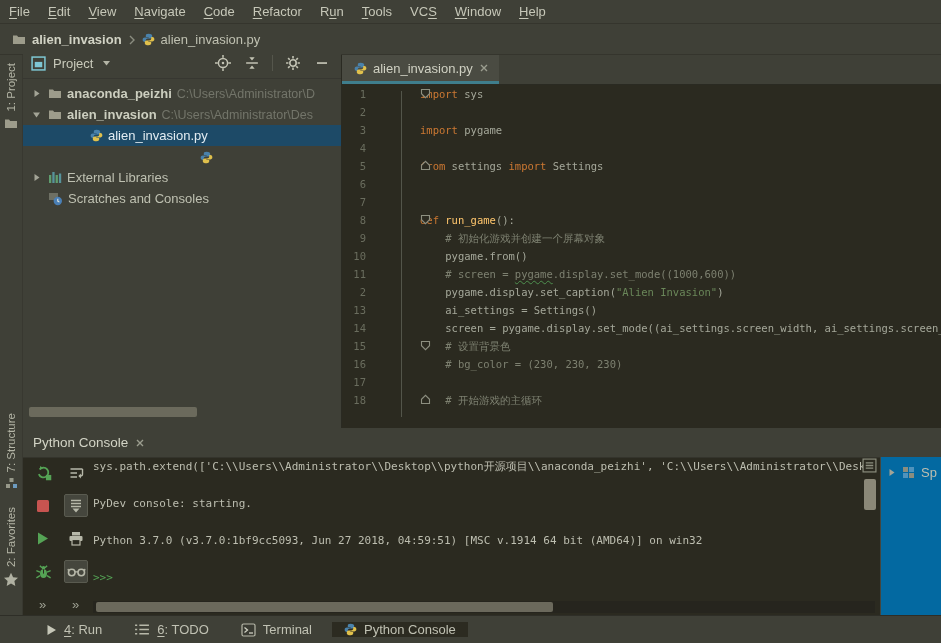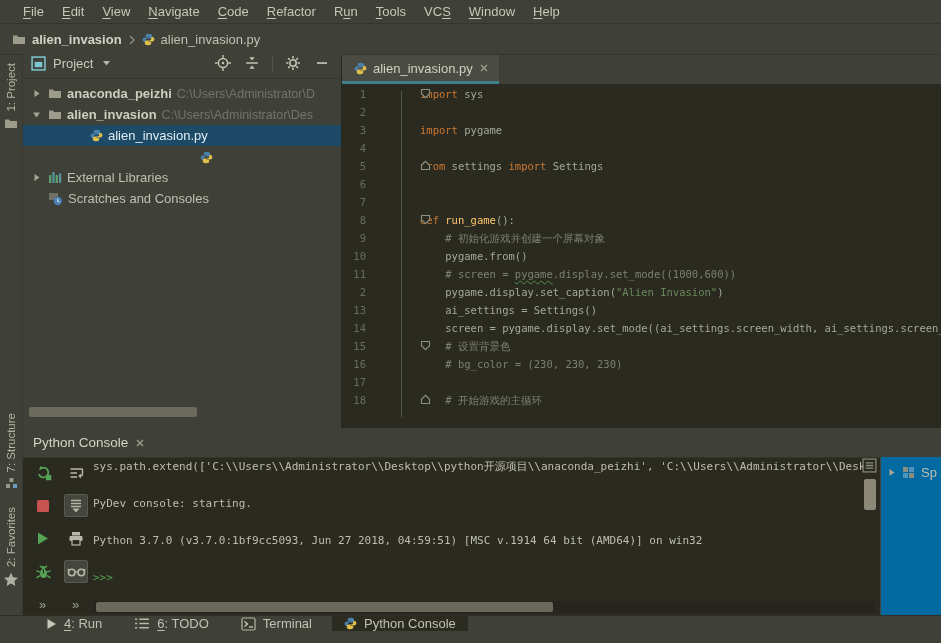--- a/index.html
+++ b/index.html
@@ -2,21 +2,21 @@
 <html><head>
 <meta charset="utf-8">
 <style>
   html,body{margin:0;padding:0;background:#1f1e18;}
   .app{position:relative;width:941px;height:643px;background:#3f4037;overflow:hidden;
        font-family:"Liberation Sans",sans-serif;-webkit-font-smoothing:antialiased;}
   .icon{display:inline-flex;align-items:center;justify-content:center;line-height:0;}
 
   
   .menubar{position:absolute;left:0;top:0;width:941px;height:24px;background:#3f4037;
-           border-bottom:1px solid #35352d;display:flex;align-items:center;padding-left:14px;box-sizing:border-box;}
+           border-bottom:1px solid #35352d;display:flex;align-items:center;padding-left:0;box-sizing:border-box;}
   .menu-item{color:#c6c7b8;font-size:13px;padding:3px 9px;cursor:default;}
   .menu-item u{text-underline-offset:2px;}
 
   
   .breadcrumb{position:absolute;left:0;top:25px;width:941px;height:30px;display:flex;align-items:center;
               gap:6px;padding-left:12px;box-sizing:border-box;background:#3f4037;border-bottom:1px solid #35352d;}
   .crumb{color:#bfc0b1;font-size:13px;}
   .crumb.bold{font-weight:bold;color:#d2d3c5;}
 
   
@@ -74,21 +74,21 @@
   .c-prompt{color:#55a355;}
   .c-vscroll{position:absolute;left:841px;top:51px;width:12px;height:31px;background:#8b8878;border-radius:2px;}
   .c-menu-icon{position:absolute;left:839px;top:30px;}
   .c-hscroll{position:absolute;left:70px;bottom:2px;right:66px;height:12px;background:#26251e;}
   .c-hscroll .thumb{position:absolute;left:3px;top:1px;width:457px;height:10px;background:#6b695c;border-radius:2px;}
   .c-vars{position:absolute;left:857px;top:29px;right:0;bottom:0;background:#0369a1;border-left:1px solid #45463d;}
   .c-vars-row{display:flex;align-items:center;gap:6px;padding:8px 0 0 6px;color:#bdbeb0;font-size:13px;cursor:default;}
 
   
   .statusbar{position:absolute;left:0;top:615px;width:941px;height:28px;background:#3f4037;border-top:1px solid #2e2e27;
-             display:flex;align-items:flex-start;padding-left:34px;box-sizing:border-box;gap:8px;}
+             display:flex;align-items:center;padding-left:34px;box-sizing:border-box;gap:8px;}
   .sb-item{display:flex;align-items:center;gap:7px;color:#c0c1b3;font-size:13px;padding:0 12px;cursor:default;}
   .sb-item.active{background:#2c2b21;}
   .sb-item u{text-underline-offset:2px;}
 </style>
 </head>
 <body>
 
 <div class="app">
 
   <div class="menubar" id="menubar">

